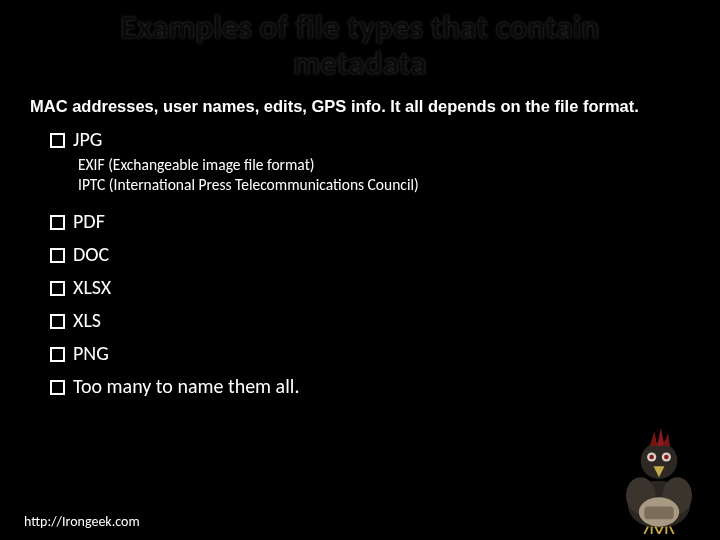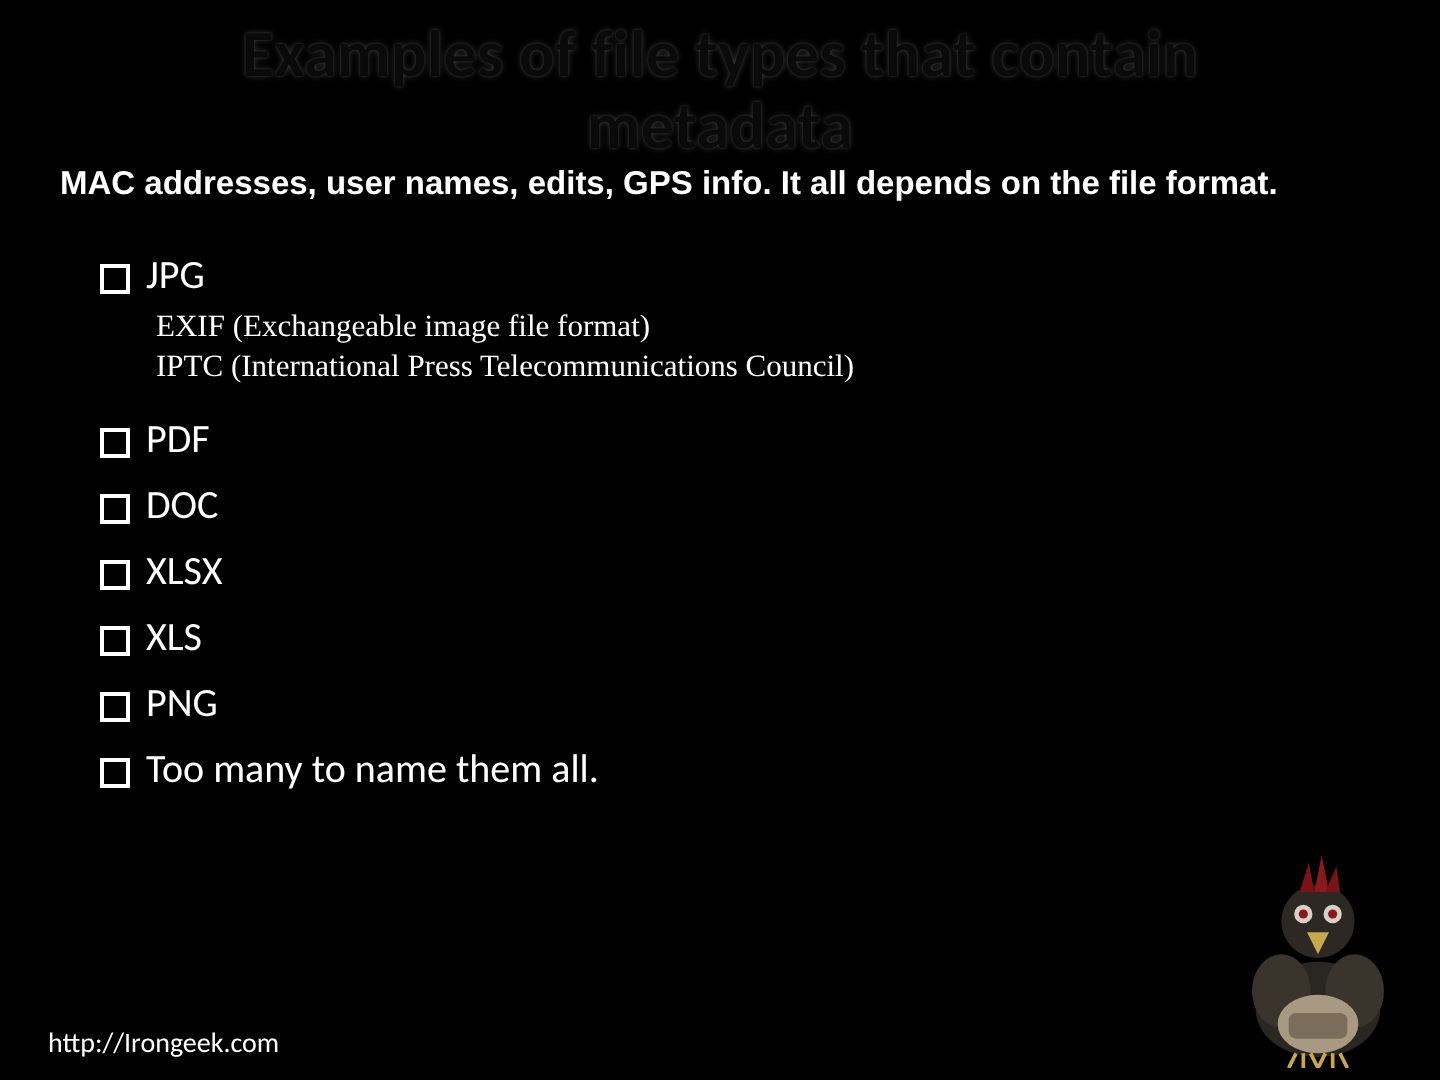--- a/index.html
+++ b/index.html
@@ -18,28 +18,28 @@
     padding: 10px 30px 20px 30px;
     position: relative;
   }
   .title {
     text-align: center;
     font-size: 33px;
     font-weight: 700;
     line-height: 1.08;
     color: #0a0a0a;
     text-shadow: 0 0 3px rgba(200,200,200,0.25), 0 0 1px rgba(255,255,255,0.15);
-    margin-bottom: 2px;
+    margin-bottom: 16px;
     letter-spacing: 0.2px;
   }
   .subtitle {
     font-size: 16.5px;
     font-weight: 700;
     color: #fff;
-    margin-bottom: 21px;
+    margin-bottom: 8px;
     font-family: Arial, sans-serif;
   }
   .list {
     list-style: none;
     padding-left: 20px;
   }
   .list > li {
     position: relative;
     padding-left: 23px;
     font-size: 20px;
@@ -55,21 +55,20 @@
     height: 11px;
     border: 2px solid #fff;
     background: transparent;
   }
   .sub {
     font-size: 15.5px;
     line-height: 1.3;
     padding-left: 48px;
     margin-top: -2px;
     margin-bottom: 10px;
-    font-family: Liberation Serif, serif;
   }
   .footer {
     position: absolute;
     left: 24px;
     bottom: 10px;
     font-size: 14px;
     color: #fff;
   }
   .mascot {
     position: absolute;

